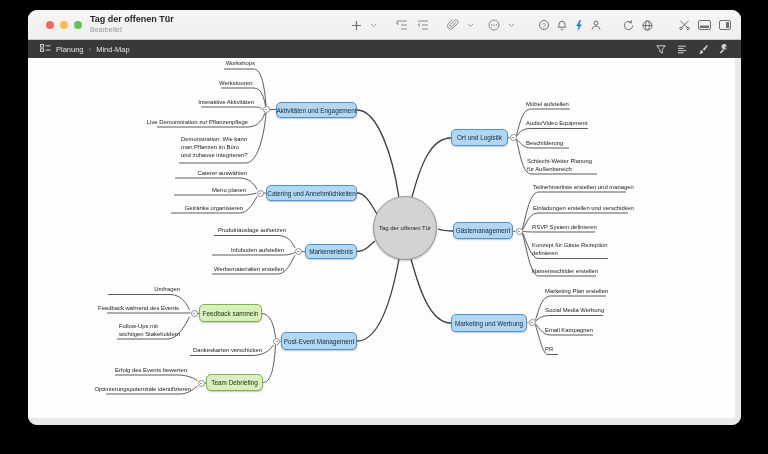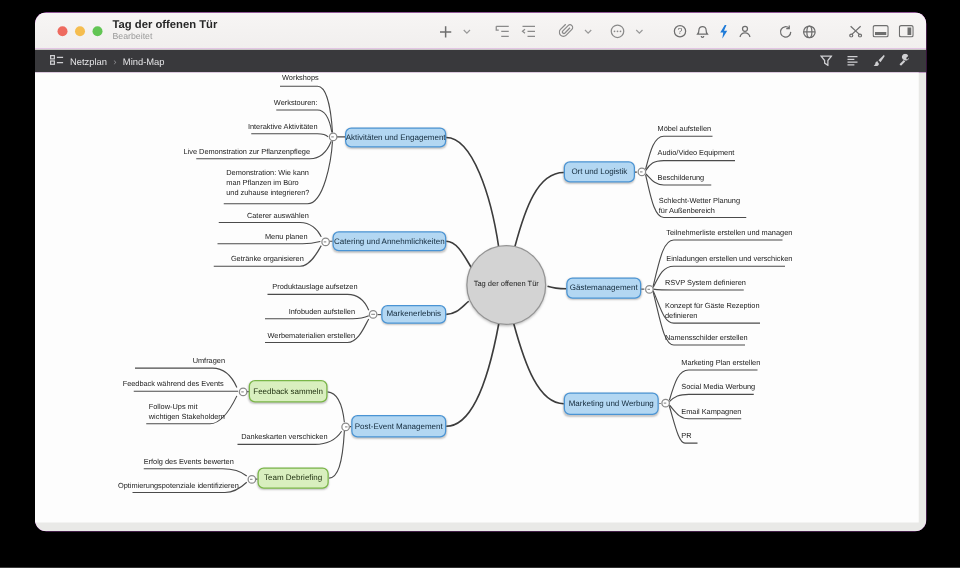--- a/index.html
+++ b/index.html
@@ -1,18 +1,18 @@
 <!DOCTYPE html>
 <html><head>
 <meta charset="utf-8">
 <style>
   html,body{margin:0;padding:0;background:#000;width:768px;height:454px;overflow:hidden;
     font-family:"Liberation Sans",sans-serif;-webkit-font-smoothing:antialiased;}
   .window{position:absolute;left:28px;top:10px;width:713px;height:415px;border-radius:9px;
-    overflow:hidden;box-shadow:0 18px 40px rgba(0,0,0,.85);background:#d946ef;}
+    overflow:hidden;box-shadow:0 18px 40px rgba(0,0,0,.85);background:#c4b5fd;}
   
   .titlebar{position:relative;height:30px;background:linear-gradient(#f7f5f4,#f1efee);
     border-bottom:1px solid #c9c6c5;box-sizing:border-box;}
   .lights{position:absolute;left:18px;top:11px;display:flex;gap:6px;}
   .light{width:8px;height:8px;border-radius:50%;}
   .titleblock{position:absolute;left:62px;top:4px;line-height:10px;}
   .wtitle{font-size:9px;font-weight:bold;color:#262626;}
   .wsub{font-size:7px;color:#9a9a9a;margin-top:1px;}
   .tb-icons{position:absolute;right:10px;top:0;height:30px;display:flex;align-items:center;gap:8px;color:#6e6e6e;}
   .tb-icons svg{display:block;}
@@ -164,21 +164,21 @@
     </div>
   </div>
 
   <div class="darkbar">
     <div class="bc-left">
       <span><svg width="11" height="8">
             <rect x="0.5" y="0.5" width="3" height="2.6" stroke="#cfcfd2" fill="none"></rect>
             <rect x="0.5" y="4.8" width="3" height="2.6" stroke="#cfcfd2" fill="none"></rect>
             <path d="M5.5 1.8h5M5.5 6.1h5" stroke="#cfcfd2" fill="none"></path>
           </svg></span>
-      <span>Netzplan</span>
+      <span>Planung</span>
       <span class="bc-sep">›</span>
       <span>Mind-Map</span>
     </div>
     <div class="bc-icons">
       <span><svg width="10" height="9">
             <path d="M0.8 0.8h8.4L6.3 4.4v3.8L3.7 6.5V4.4z" stroke="#cfcfd2" fill="none"></path>
           </svg></span>
       <span><svg width="10" height="9">
             <path d="M1 1.2h8M1 3.4h5.5M1 5.6h8M1 7.8h5.5" stroke="#cfcfd2" fill="none"></path>
           </svg></span>

